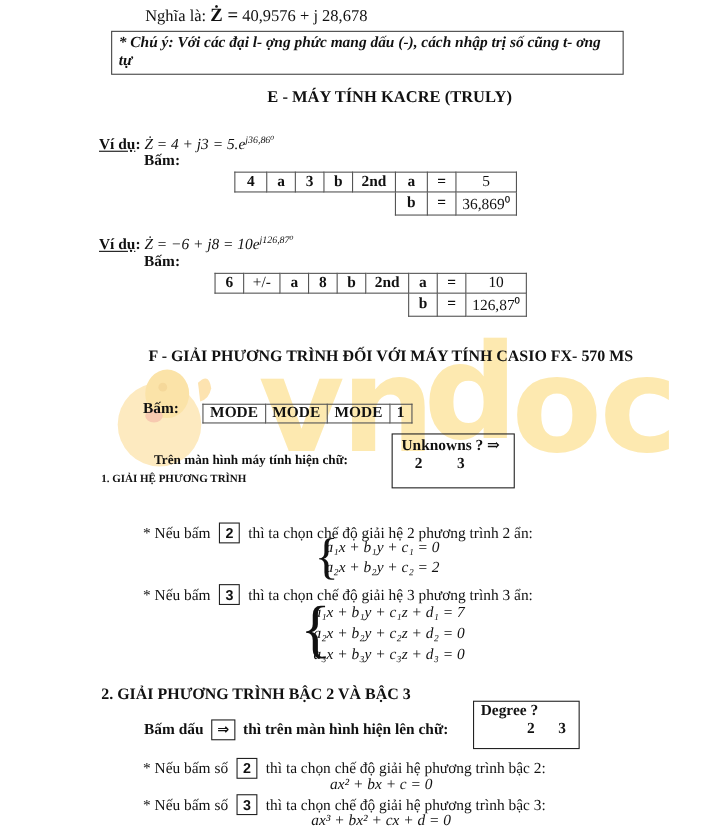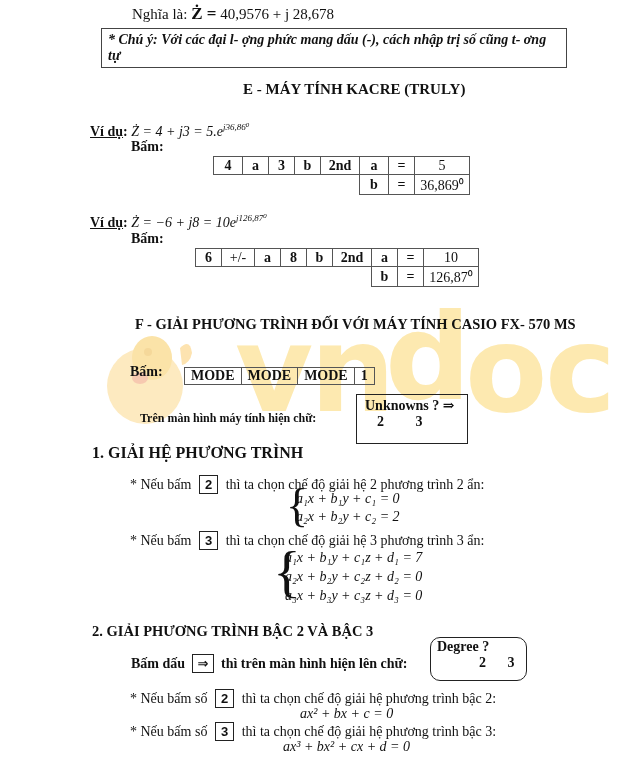--- a/index.html
+++ b/index.html
@@ -120,21 +120,21 @@
   </table>
 <div class="abs b" style="left:140px;top:411px;font-size:12px;">Trên màn hình máy tính hiện chữ:</div>
 <div class="abs screen" style="left:356px;top:394px;width:110px;height:48px;">
   <div style="padding:2px 0 0 8px;">Unknowns ?  ⇒</div>
   <div style="padding-left:20px;">
     <span>2</span>
     <span style="margin-left:28px;">3</span>
   </div>
 </div>
 
-<div class="abs sec" style="left:92px;top:444px;font-size:16px;">1.  GIẢI HỆ PHƯƠNG TRÌNH</div>
+<div class="abs sec" style="left:92px;top:430px;font-size:10px;">1.  GIẢI HỆ PHƯƠNG TRÌNH</div>
 <div class="abs" style="left:130px;top:475px;font-size:14px;">
   <span>* Nếu bấm</span>
   <span class="keybox">2</span>
   <span>thì ta chọn chế độ giải hệ 2 phương trình 2 ẩn:</span>
 </div>
 <div class="abs" style="left:286px;top:490px;">
   <span class="abs brace" style="left:0;top:-4px;">{</span>
   <div class="eq" style="margin-left:10px;line-height:18px;">
     <div>a₁x + b₁y + c₁ = 0</div>
     <div>a₂x + b₂y + c₂ = 2</div>
@@ -153,21 +153,21 @@
     <div>a₃x + b₃y + c₃z + d₃ = 0</div>
   </div>
 </div>
 
 <div class="abs sec" style="left:92px;top:623px;font-size:14.5px;">2.  GIẢI PHƯƠNG TRÌNH BẬC 2 VÀ BẬC 3</div>
 <div class="abs b" style="left:131px;top:654px;font-size:14px;">
   <span>Bấm dấu</span>
   <span class="keybox" style="font-family:'DejaVu Sans',sans-serif;margin:0 3px;">⇒</span>
   <span>thì trên màn hình hiện lên chữ:</span>
 </div>
-<div class="abs screen" style="left:430px;top:637px;width:95px;height:42px;border-radius:10px;">
+<div class="abs screen" style="left:430px;top:637px;width:95px;height:42px;">
   <div style="padding:1px 0 0 6px;">Degree ?</div>
   <div style="padding-left:48px;">
     <span>2</span>
     <span style="margin-left:18px;">3</span>
   </div>
 </div>
 <div class="abs" style="left:130px;top:689px;font-size:14px;">
   <span>* Nếu bấm số</span>
   <span class="keybox">2</span>
   <span>thì  ta chọn chế độ giải hệ phương trình bậc 2:</span>

